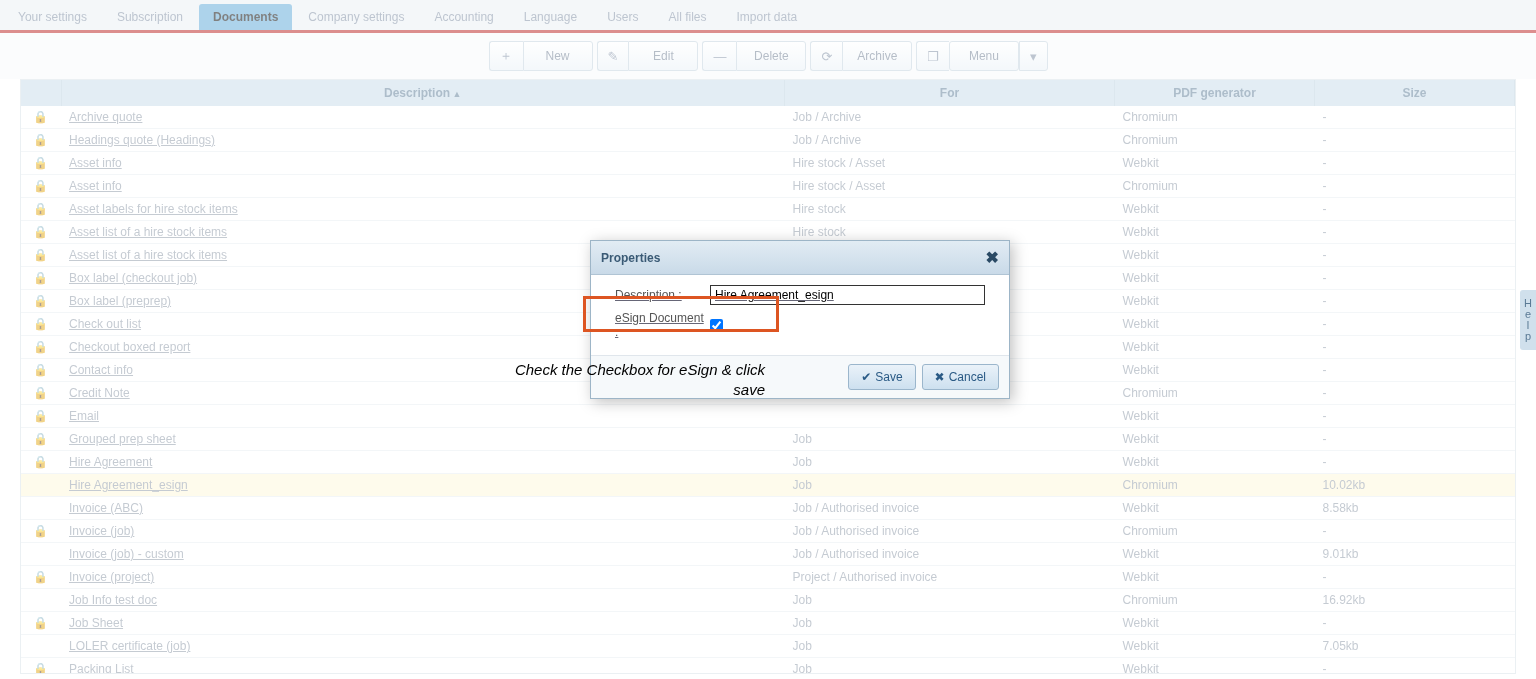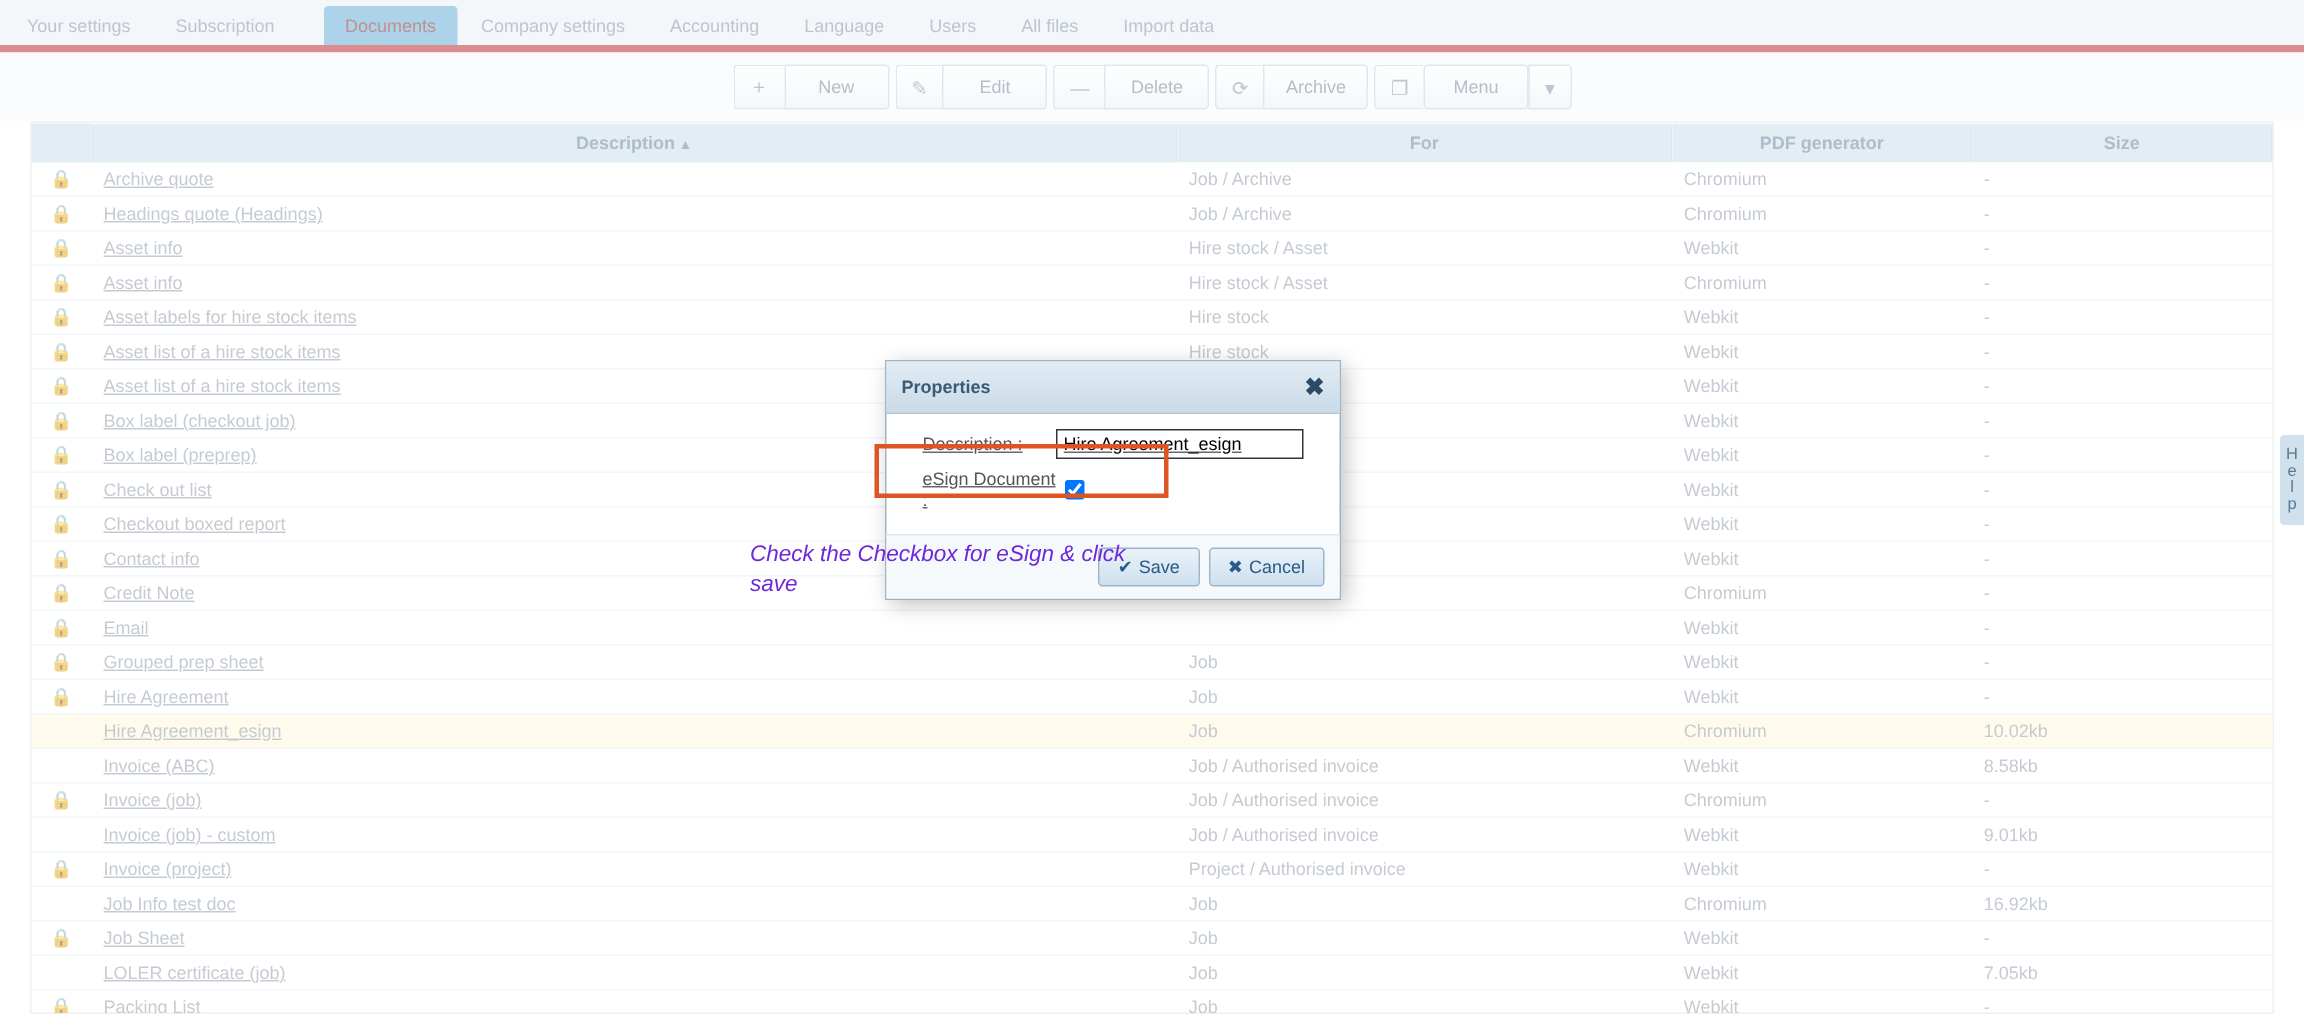--- a/index.html
+++ b/index.html
@@ -1,54 +1,54 @@
 <!DOCTYPE html>
 <html><head>
 <meta charset="utf-8">
 <style>
 * { box-sizing: border-box; margin: 0; padding: 0; font-family: Arial, sans-serif; }
 body { background: #fff; font-size: 12px; color: #667; position: relative; width: 1536px; height: 679px; overflow: hidden; }
 
 .overlay { position: absolute; inset: 0; background: rgba(255,255,255,0.5); z-index: 5; pointer-events: none; }
 
-.tabs { display: flex; background: #e8eef2; border-bottom: 5px solid #b91c1c; padding: 4px 4px 0 4px; gap: 2px; }
+.tabs { display: flex; background: #e8eef2; border-bottom: 3px solid #b91c1c; padding: 4px 4px 0 4px; gap: 2px; }
 .tab { padding: 6px 14px; color: #7a8aa0; cursor: pointer; border-radius: 3px 3px 0 0; font-size: 12px; }
-.tab.active { background: #5aa6d6; color: #7f1d1d; font-weight: normal; margin-left: 17px; }
+.tab.active { background: #5aa6d6; color: #000000; font-weight: bold; }
 
 .toolbar { display: flex; justify-content: center; gap: 4px; padding: 8px 0; background: #f6f9fb; }
 .toolbtn { display: flex; align-items: center; gap: 6px; padding: 5px 10px; border: 1px solid #c0d0dc; background: linear-gradient(#fdfefe,#e8f0f6); border-radius: 3px; cursor: pointer; color: #6b7a8f; min-width: 70px; justify-content: center; }
 .toolbtn .icon { color: #7a8aa0; font-size: 13px; }
 .toolbtn.icon-only { min-width: 28px; }
 .toolbtn-group { display: flex; }
 .toolbtn-group .toolbtn:first-child { border-radius: 3px 0 0 3px; border-right: none; }
 .toolbtn-group .toolbtn:last-child { border-radius: 0 3px 3px 0; }
 
 .table-wrap { margin: 0 20px; border: 1px solid #d6e0e7; max-height: 595px; overflow-y: auto; position: relative; }
 table { width: 100%; border-collapse: collapse; }
 thead th { background: #c6dae8; color: #5a7a95; font-weight: bold; padding: 6px 8px; text-align: center; border-right: 1px solid #b8cedd; font-size: 12px; position: sticky; top: 0; }
 thead th.sort::after { content: " ▲"; font-size: 9px; color: #5a7a95; }
 tbody td { padding: 4px 8px; border-bottom: 1px solid #e6ecf0; color: #8a96a5; font-size: 12px; }
 tbody tr.highlight td { background: #fdf6d8; }
 td.lock-cell { width: 40px; text-align: center; color: #a8b4c0; }
 td.desc-cell { color: #8a96a5; text-decoration: underline; }
 td.size-cell, td.pdf-cell { width: 200px; }
 
-.dialog { position: absolute; left: 590px; top: 240px; width: 304px; background: #fff; border: 1px solid #9db5c7; box-shadow: 3px 3px 14px rgba(0,0,0,0.25); z-index: 100; }
+.dialog { position: absolute; left: 590px; top: 240px; width: 420px; background: #fff; border: 1px solid #9db5c7; box-shadow: 3px 3px 14px rgba(0,0,0,0.25); z-index: 100; }
 .dialog-title { background: linear-gradient(#e2ecf4,#c9dae8); padding: 7px 10px; font-weight: bold; color: #3a5a75; display: flex; justify-content: space-between; align-items: center; border-bottom: 1px solid #b0c4d4; }
 .dialog-close { color: #2a4a65; font-size: 16px; font-weight: bold; cursor: pointer; }
 .dialog-body { padding: 10px 24px; text-decoration: underline; }
 .form-row { display: flex; align-items: center; margin-bottom: 6px; font-size: 12px; color: #555; }
 .form-row label { width: 95px; }
 .form-row input[type=text] { flex: 1; border: 1px solid #333; padding: 2px 4px; font-size: 12px; }
 .form-row select { border: 1px solid #888; padding: 1px 2px; font-size: 12px; }
 .dialog-buttons { display: flex; justify-content: flex-end; gap: 6px; padding: 8px 10px; border-top: 1px solid #e0e6ec; background: #f6f9fb; }
 .dlg-btn { padding: 5px 12px; border: 1px solid #9bb6cc; background: linear-gradient(#eaf2f9,#cde0ef); color: #2a5a85; border-radius: 3px; cursor: pointer; display: flex; align-items: center; gap: 4px; font-size: 12px; }
 
 .redbox { position: absolute; left: 583px; top: 296px; width: 196px; height: 36px; border: 3px solid #d52; z-index: 110; pointer-events: none; }
-.redtext { position: absolute; left: 500px; top: 360px; width: 280px; text-align: left; color: #6d28d9; font-style: italic; font-size: 15px; z-index: 110; line-height: 1.3; }
+.redtext { position: absolute; left: 485px; top: 360px; width: 280px; text-align: right; color: #000000; font-style: italic; font-size: 15px; z-index: 110; line-height: 1.3; }
 
 .help-tab { position: absolute; right: 0; top: 290px; background: #d0e0ec; padding: 8px 4px; writing-mode: horizontal-tb; border-radius: 3px 0 0 3px; color: #5a7a95; font-size: 11px; z-index: 50; text-align:center; line-height:1; }
 .help-tab span{ display:block; }
 
 .table-wrap::-webkit-scrollbar { width: 15px; }
 .table-wrap::-webkit-scrollbar-thumb { background: #c4c4c4; border-radius: 2px; }
 .table-wrap::-webkit-scrollbar-track { background: #f0f0f0; }
 .table-wrap::-webkit-scrollbar-button { background:#e8e8e8; height:15px; }
 </style>
 </head>

